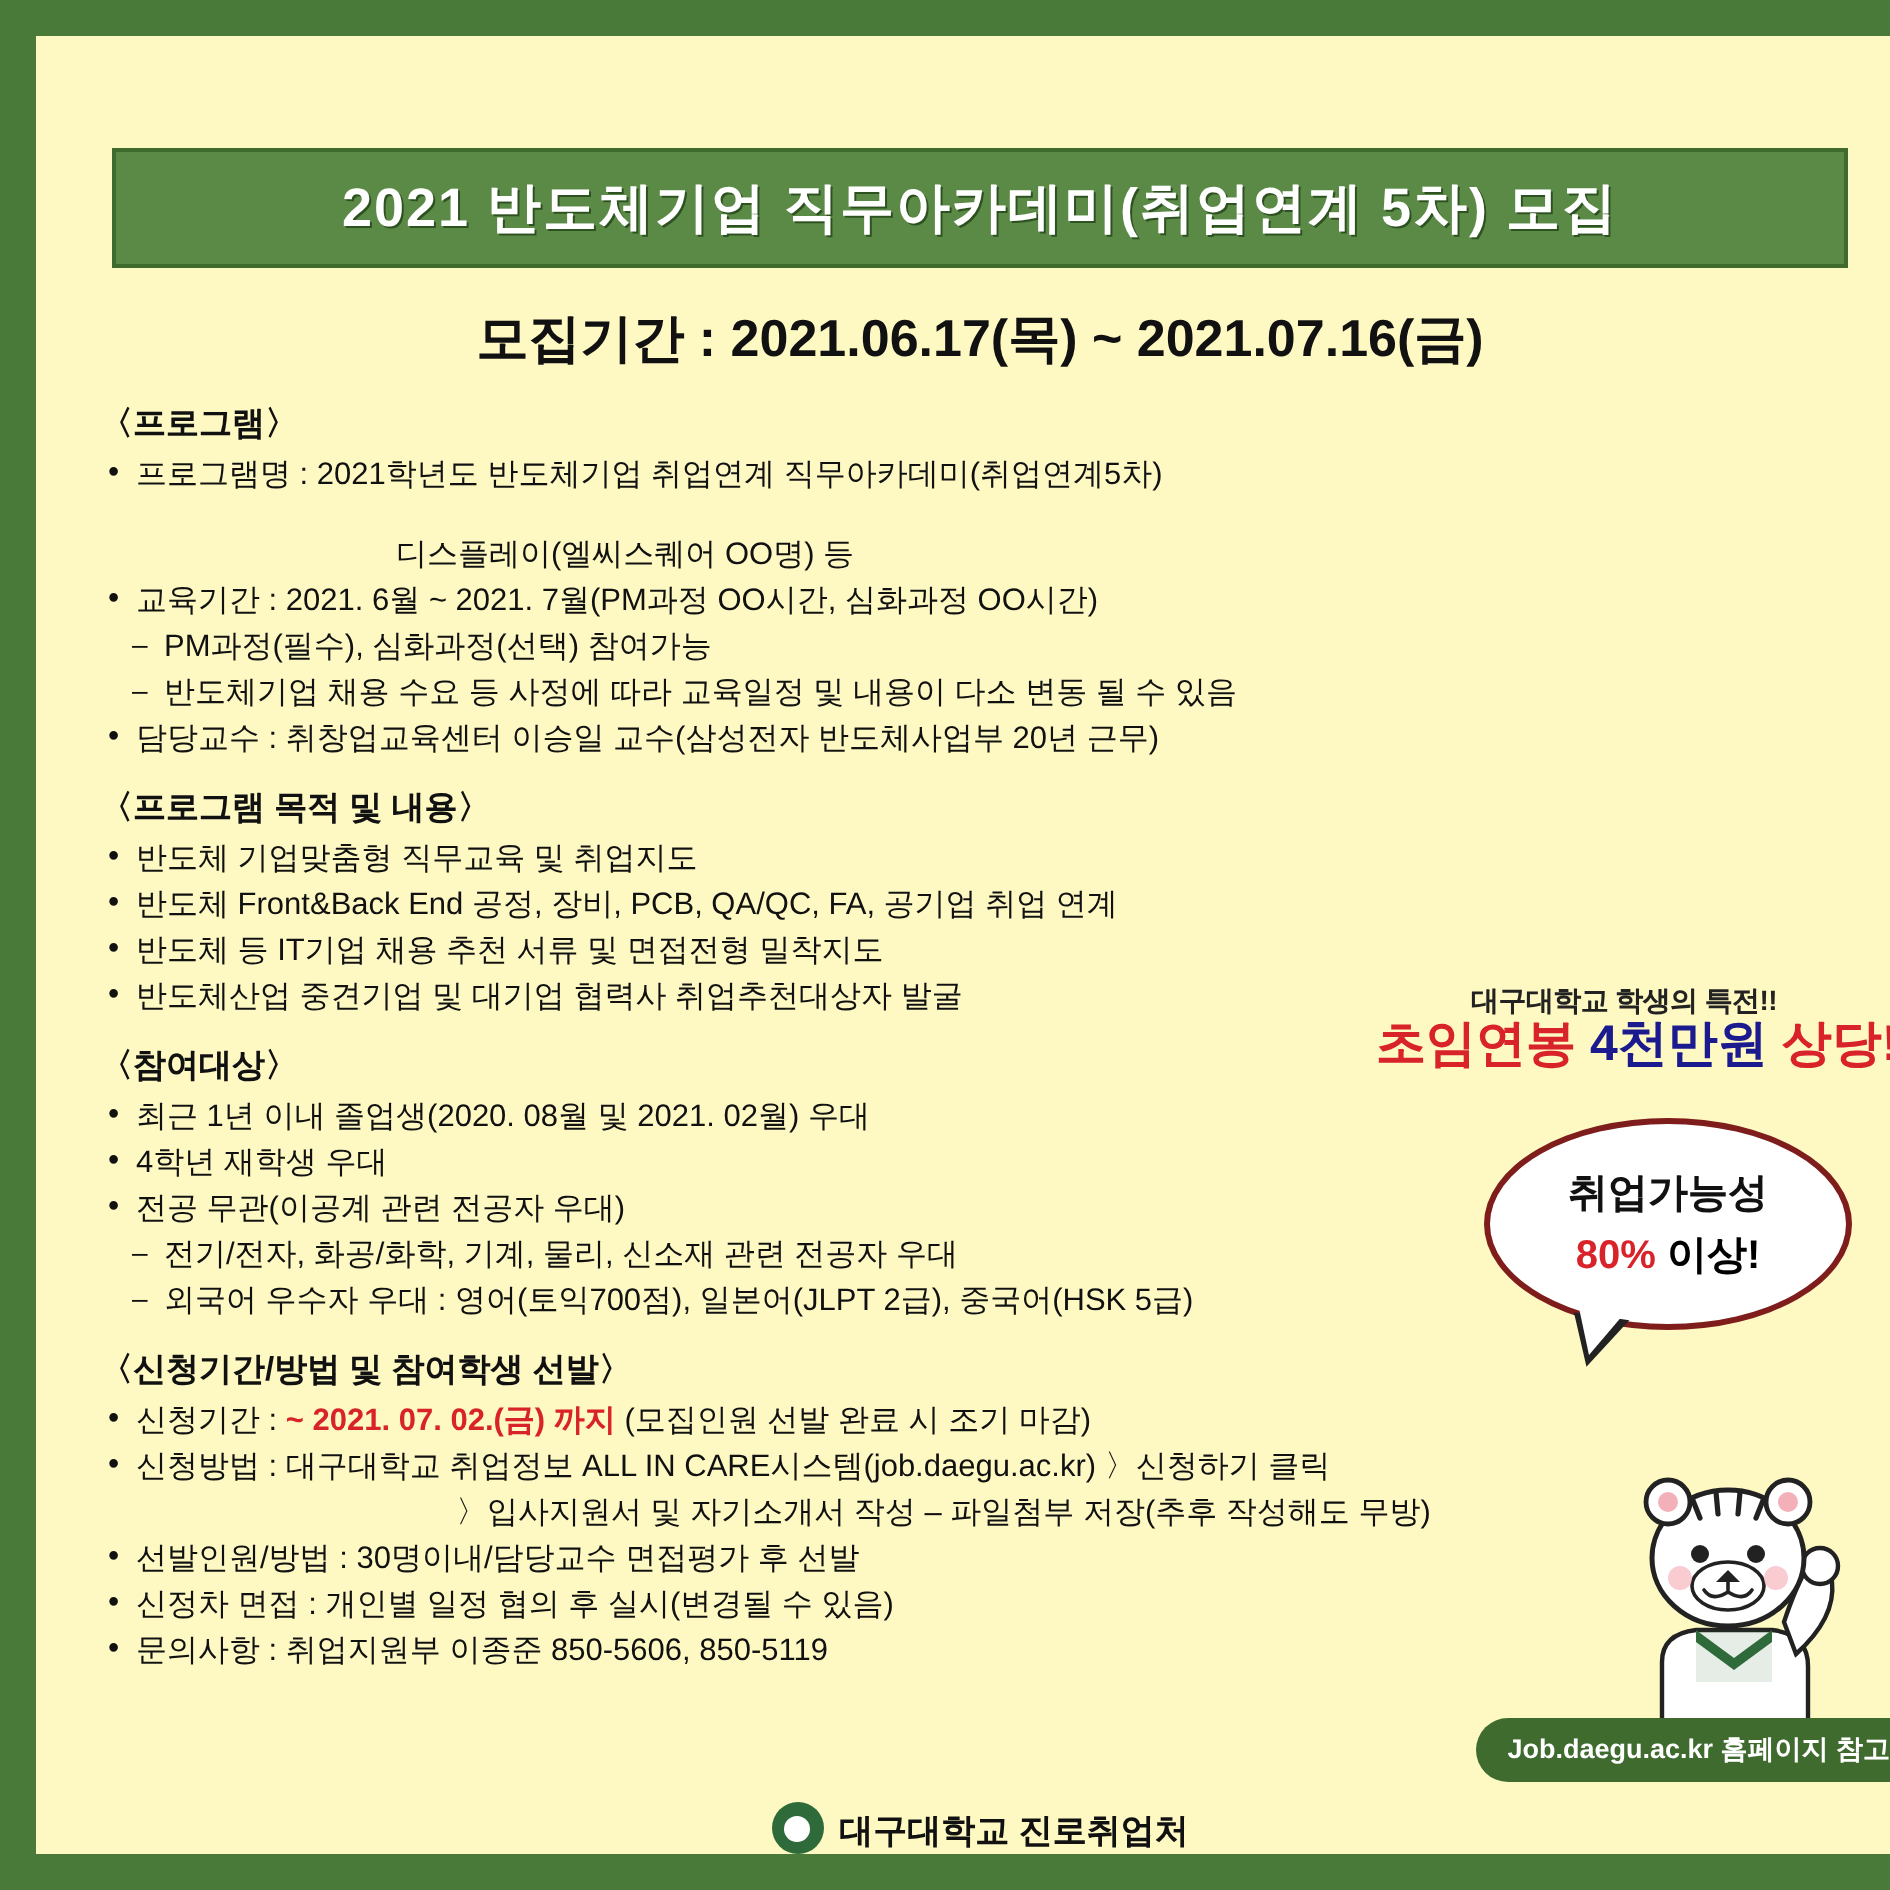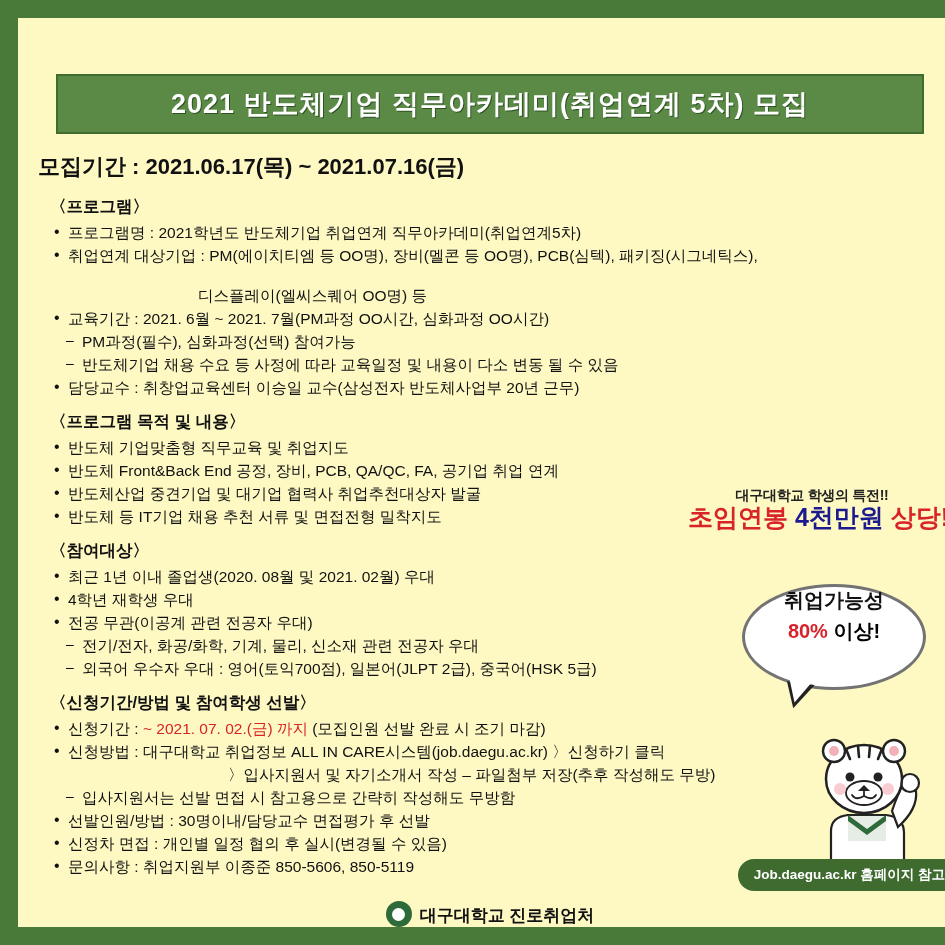--- a/index.html
+++ b/index.html
@@ -32,22 +32,22 @@
     margin:34px 18px 0 18px;
   }
   .title-bar .t{
     color:#ffffff;
     font-size:27px;
     font-weight:bold;
     letter-spacing:1px;
     text-shadow:1px 1px 0 #2e5122;
   }
   .subtitle{
-    text-align:left;
-    font-size:22px;
+    text-align:center;
+    font-size:26px;
     font-weight:bold;
     color:#111;
     margin-top:18px;
     letter-spacing:0px;
   }
   .content{
     margin-top:14px;
     padding:0 6px 0 10px;
     position:relative;
   }
@@ -80,21 +80,21 @@
     position:absolute;left:18px;top:0px;
     font-size:14px;
   }
   li.cont{
     padding-left:150px;
     margin-top:18px;
   }
   li.cont2{
     padding-left:180px;
   }
-  .red{color:#d8232a;font-weight:normal;}
+  .red{color:#d8232a;font-weight:bold;}
   
   .stamp{
     position:absolute;
     right:6px;top:292px;
     width:248px;
     text-align:center;
     line-height:1;
   }
   .stamp .s1{
     font-size:14px;font-weight:bold;color:#222;
@@ -104,27 +104,27 @@
     margin-top:3px;
     font-size:25px;font-weight:bold;
     white-space:nowrap;
   }
   .stamp .s2 .a{color:#d8232a;}
   .stamp .s2 .b{color:#1b1b8f;}
   .stamp .s2 .c{color:#d8232a;}
   
   .balloon{
     position:absolute;
-    right:16px;top:388px;
+    right:16px;top:358px;
     width:178px;height:100px;
-    border:3px solid #737373;
+    border:3px solid #7f1d1d;
     border-radius:50%;
     background:#fff;
     display:flex;flex-direction:column;
-    align-items:center;
+    align-items:center;justify-content:center;
     z-index:4;
   }
   .balloon .l1{font-size:20px;font-weight:bold;color:#111;}
   .balloon .l2{font-size:20px;font-weight:bold;margin-top:4px;}
   .balloon .l2 .pct{color:#d8232a;}
   .balloon:after{
     content:"";
     position:absolute;
     bottom:-22px;left:40px;
     width:0;height:0;
@@ -194,51 +194,49 @@
       <div class="t">2021 반도체기업 직무아카데미(취업연계 5차) 모집</div>
     </div>
 
     <div class="subtitle">모집기간 : 2021.06.17(목) ~ 2021.07.16(금)</div>
 
     <div class="content">
 
       <div class="sec-head first">〈프로그램〉</div>
       <ul>
         <li class="bullet">프로그램명 : 2021학년도 반도체기업 취업연계 직무아카데미(취업연계5차)</li>
-        <li class="bullet">취업연계 대상기업 : PM(에이치티엠 등 OO명), 장비(멜콘 등 OO명), PCB(심텍), 패키징(시그네틱스),</li>
         <li class="cont">디스플레이(엘씨스퀘어 OO명) 등</li>
         <li class="bullet">교육기간 : 2021. 6월 ~ 2021. 7월(PM과정 OO시간, 심화과정 OO시간)</li>
         <li class="sub">PM과정(필수), 심화과정(선택) 참여가능</li>
         <li class="sub">반도체기업 채용 수요 등 사정에 따라 교육일정 및 내용이 다소 변동 될 수 있음</li>
         <li class="bullet">담당교수 : 취창업교육센터 이승일 교수(삼성전자 반도체사업부 20년 근무)</li>
       </ul>
 
       <div class="sec-head">〈프로그램 목적 및 내용〉</div>
       <ul>
         <li class="bullet">반도체 기업맞춤형 직무교육 및 취업지도</li>
         <li class="bullet">반도체 Front&amp;Back End 공정, 장비, PCB, QA/QC, FA, 공기업 취업 연계</li>
+        <li class="bullet">반도체 등 IT기업 채용 추천 서류 및 면접전형 밀착지도</li>
         <li class="bullet">반도체산업 중견기업 및 대기업 협력사 취업추천대상자 발굴</li>
-        <li class="bullet">반도체 등 IT기업 채용 추천 서류 및 면접전형 밀착지도</li>
       </ul>
 
       <div class="sec-head">〈참여대상〉</div>
       <ul>
         <li class="bullet">최근 1년 이내 졸업생(2020. 08월 및 2021. 02월) 우대</li>
         <li class="bullet">4학년 재학생 우대</li>
         <li class="bullet">전공 무관(이공계 관련 전공자 우대)</li>
         <li class="sub">전기/전자, 화공/화학, 기계, 물리, 신소재 관련 전공자 우대</li>
         <li class="sub">외국어 우수자 우대 : 영어(토익700점), 일본어(JLPT 2급), 중국어(HSK 5급)</li>
       </ul>
 
       <div class="sec-head">〈신청기간/방법 및 참여학생 선발〉</div>
       <ul>
         <li class="bullet"><span>신청기간 : </span><span class="red">~ 2021. 07. 02.(금) 까지</span><span> (모집인원 선발 완료 시 조기 마감)</span></li>
         <li class="bullet">신청방법 : 대구대학교 취업정보 ALL IN CARE시스템(job.daegu.ac.kr) 〉신청하기 클릭</li>
         <li class="cont2">〉입사지원서 및 자기소개서 작성 – 파일첨부 저장(추후 작성해도 무방)</li>
-        <li class="sub">입사지원서는 선발 면접 시 참고용으로 간략히 작성해도 무방함</li>
         <li class="bullet">선발인원/방법 : 30명이내/담당교수 면접평가 후 선발</li>
         <li class="bullet">신정차 면접 : 개인별 일정 협의 후 실시(변경될 수 있음)</li>
         <li class="bullet">문의사항 : 취업지원부 이종준 850-5606, 850-5119</li>
       </ul>
 
       <div class="stamp">
         <div class="s1">대구대학교 학생의 특전!!</div>
         <div class="s2">
           <span class="a">초임연봉</span>
           <span class="b">4천만원</span>

